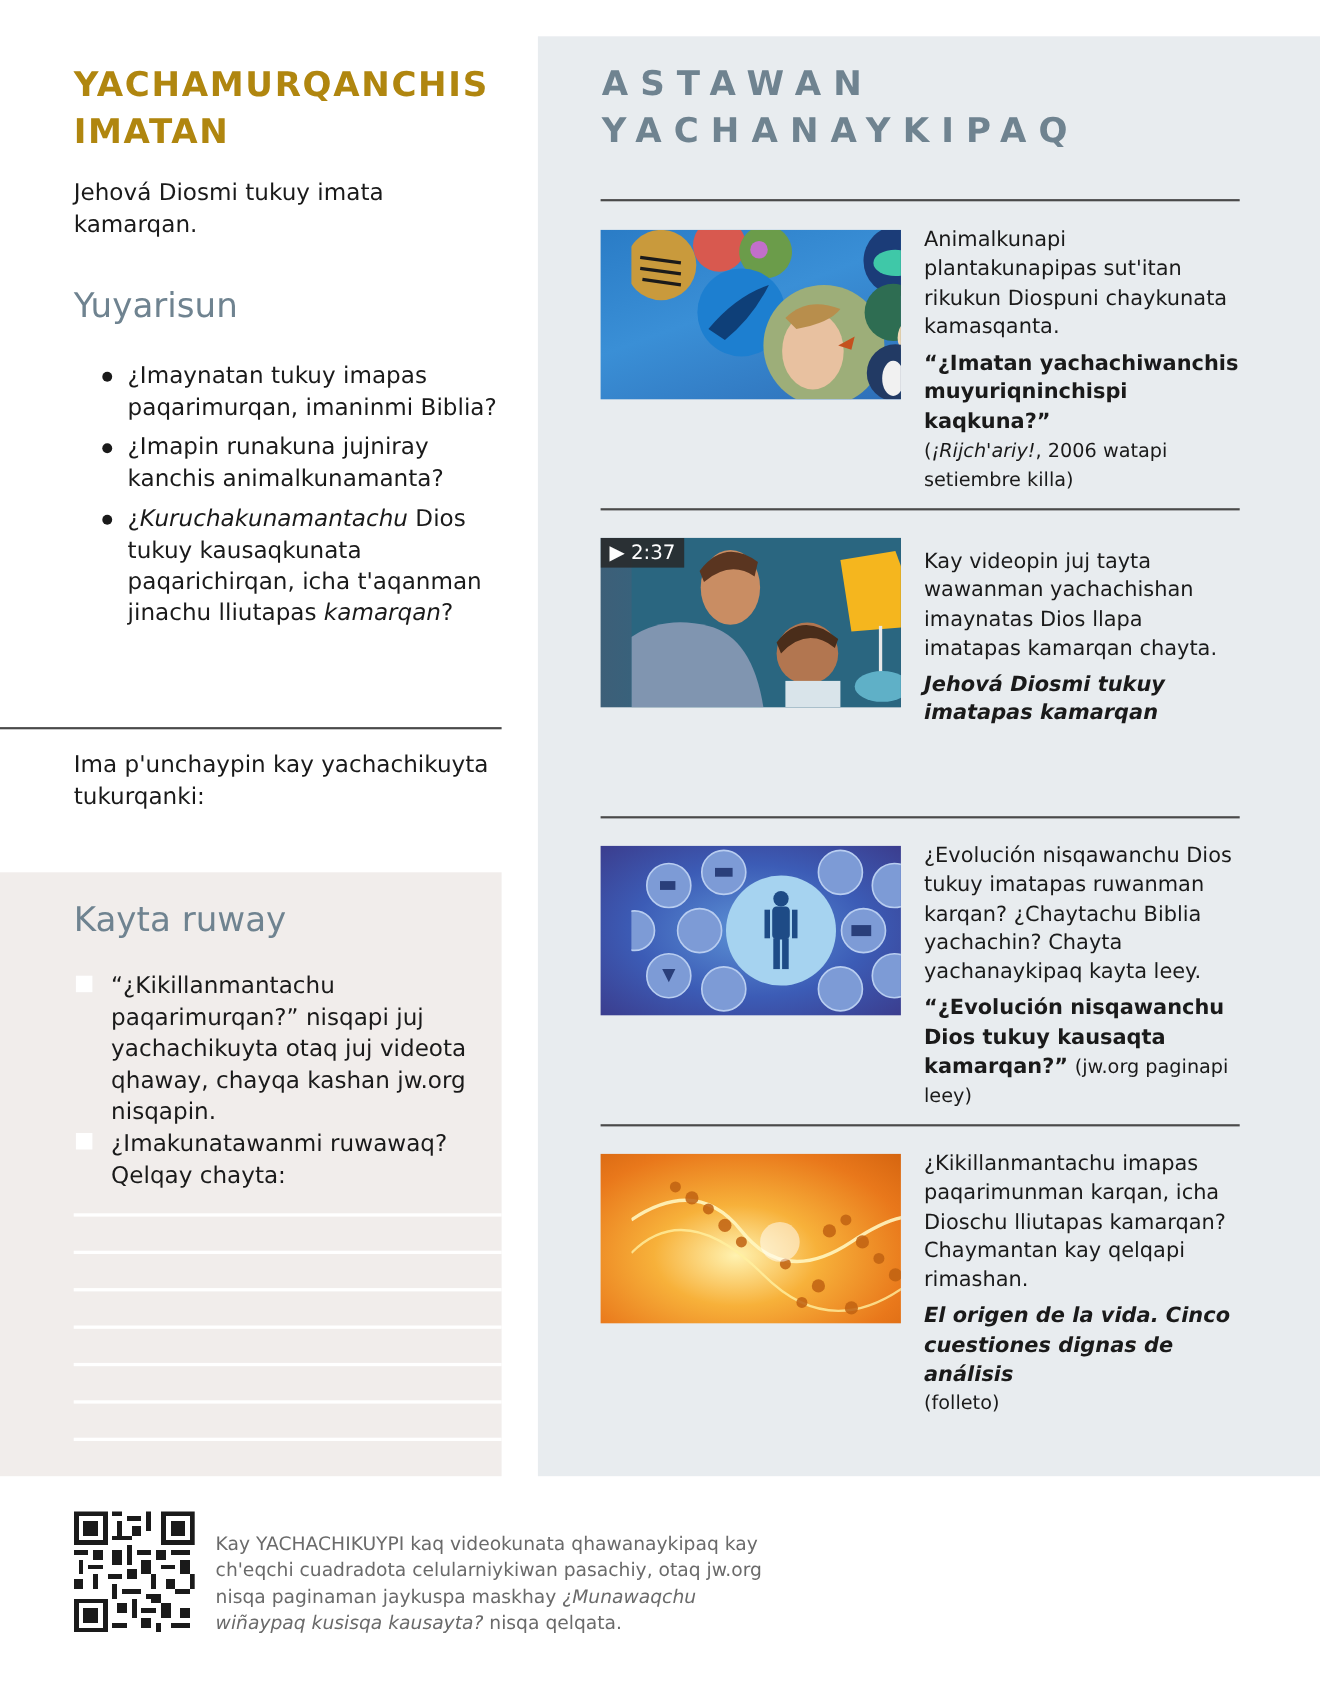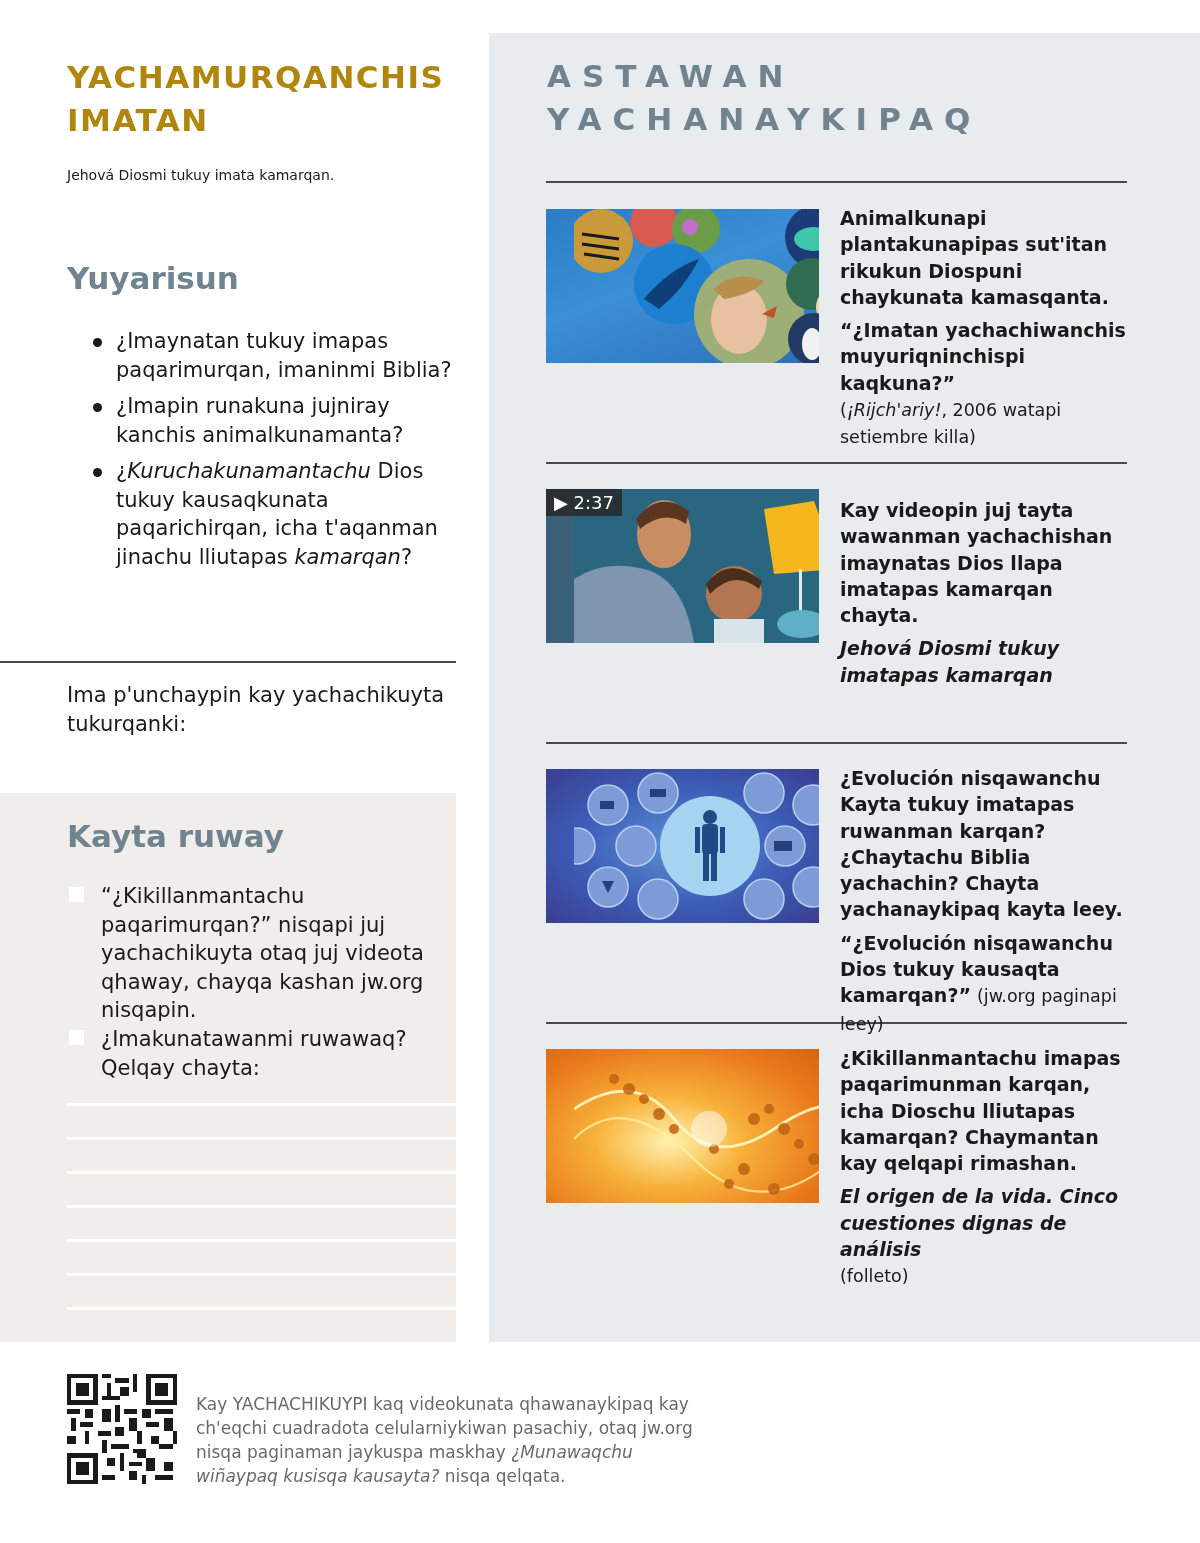--- a/index.html
+++ b/index.html
@@ -10,24 +10,24 @@
 
   
   .main-title {
     left: 67px; top: 56px; width: 400px;
     color: #b0860f; font-weight: bold; font-size: 31px; line-height: 43px; letter-spacing: 1.5px;
     font-family: "DejaVu Sans", sans-serif;
   }
   .main-title span { display: block; }
   .intro {
     left: 67px; top: 161px; width: 330px;
-    font-size: 14px; line-height: 29px;
+    font-size: 21px; line-height: 29px;
   }
   .section-h {
-    color: #6f8390; font-weight: bold; font-size: 31px; line-height: 36px;
+    color: #6f8390; font-weight: normal; font-size: 31px; line-height: 36px;
   }
   .q-heading { left: 67px; top: 260px; }
   .q-list { left: 90px; top: 327px; width: 370px; list-style: none; }
   .q-list li { position: relative; padding-left: 26px; font-size: 21px; line-height: 28.5px; margin-bottom: 8px; }
   .q-list li .bullet {
     position: absolute; left: 3px; top: 11px; width: 9px; height: 9px; border-radius: 50%; background: #1a1a1a;
   }
 
   .left-divider { left: 0; top: 661px; width: 456px; height: 2px; background: #4a4a4a; }
   .note-prompt { left: 67px; top: 681px; width: 380px; font-size: 21px; line-height: 29px; }
@@ -45,21 +45,21 @@
   .right-panel { left: 489px; top: 33px; width: 711px; height: 1309px; background: #e8ecef; }
   .right-title {
     left: 547px; top: 55px;
     color: #6f8390; font-weight: bold; font-size: 31px; line-height: 43px; letter-spacing: 11px;
   }
   .right-title span { display: block; }
   .r-divider { position: absolute; left: 546px; width: 581px; height: 2px; background: #4a4a4a; }
 
   .card-img { position: absolute; left: 546px; width: 273px; height: 154px; overflow: hidden; padding-left: 28px; }
   .card-text { position: absolute; left: 840px; width: 290px; font-size: 19px; line-height: 26.3px; }
-  .card-text .desc { display: block; margin-bottom: 7px; font-weight: bold; }
+  .card-text .desc { display: block; margin-bottom: 7px; }
   .card-text .ref-bold { font-weight: bold; }
   .card-text .ref-bi { font-weight: bold; font-style: italic; }
   .card-text .ref-small { font-size: 17.5px; }
   .card-text em { font-style: italic; }
 
   
   .img-creation { background: linear-gradient(160deg, #2a7cc6 0%, #3a8fd6 45%, #2e6fb8 100%); }
   .img-video { background: linear-gradient(90deg, #3d5f78 0%, #2b6a86 45%, #1d4c66 100%); }
   .img-evolution { background: radial-gradient(ellipse at center, #5d93d6 0%, #3c5cb6 55%, #3b3d8e 100%); }
   .img-life { background: radial-gradient(ellipse at 45% 60%, #fff2b0 0%, #f7b13a 35%, #e9781b 75%, #d56510 100%); }
@@ -218,21 +218,21 @@
     </g>
     <g fill="#2a3f7a">
       <rect x="76" y="20" width="16" height="8"></rect>
       <rect x="200" y="72" width="18" height="10"></rect>
       <rect x="26" y="32" width="14" height="8"></rect>
       <polygon points="28,112 40,112 34,124"></polygon>
     </g>
   </svg>
 </div>
 <div class="card-text" style="top:765px;">
-  <span class="desc">¿Evolución nisqawanchu Kayta tukuy imatapas ruwanman karqan? ¿Chaytachu Biblia yachachin? Chayta yachanaykipaq kayta leey.</span>
+  <span class="desc">¿Evolución nisqawanchu Dios tukuy imatapas ruwanman karqan? ¿Chaytachu Biblia yachachin? Chayta yachanaykipaq kayta leey.</span>
   <span class="ref-bold">“¿Evolución nisqawanchu Dios tukuy kausaqta kamarqan?”</span>
   <span class="ref-small">(jw.org paginapi leey)</span>
 </div>
 
 <div class="card-img img-life" style="top:1049px;">
   <svg width="273" height="154" viewBox="0 0 273 154">
     <path d="M0 60 Q60 20 100 70 T200 80 T273 70" stroke="#fff6c0" stroke-width="3" fill="none" opacity="0.9"></path>
     <path d="M0 90 Q50 40 120 110 T273 100" stroke="#fff0a0" stroke-width="2" fill="none" opacity="0.8"></path>
     <g fill="#c06212" opacity="0.85">
       <circle cx="40" cy="30" r="5"></circle>

